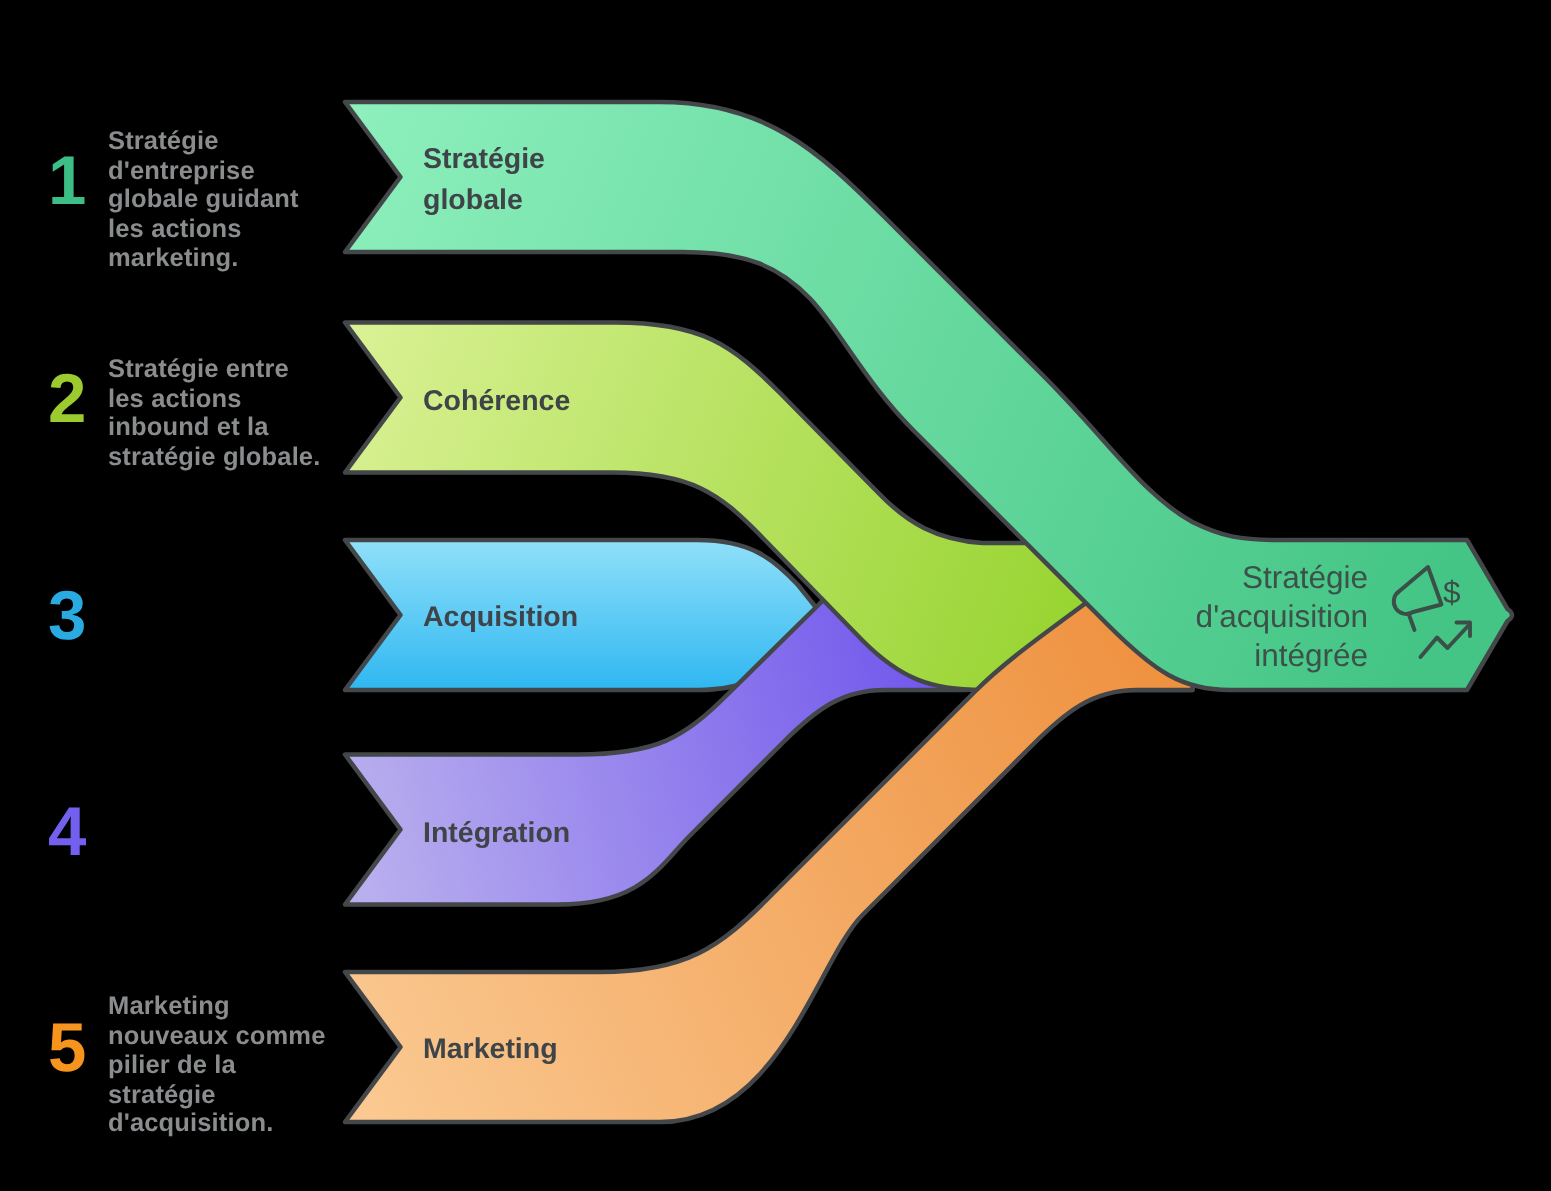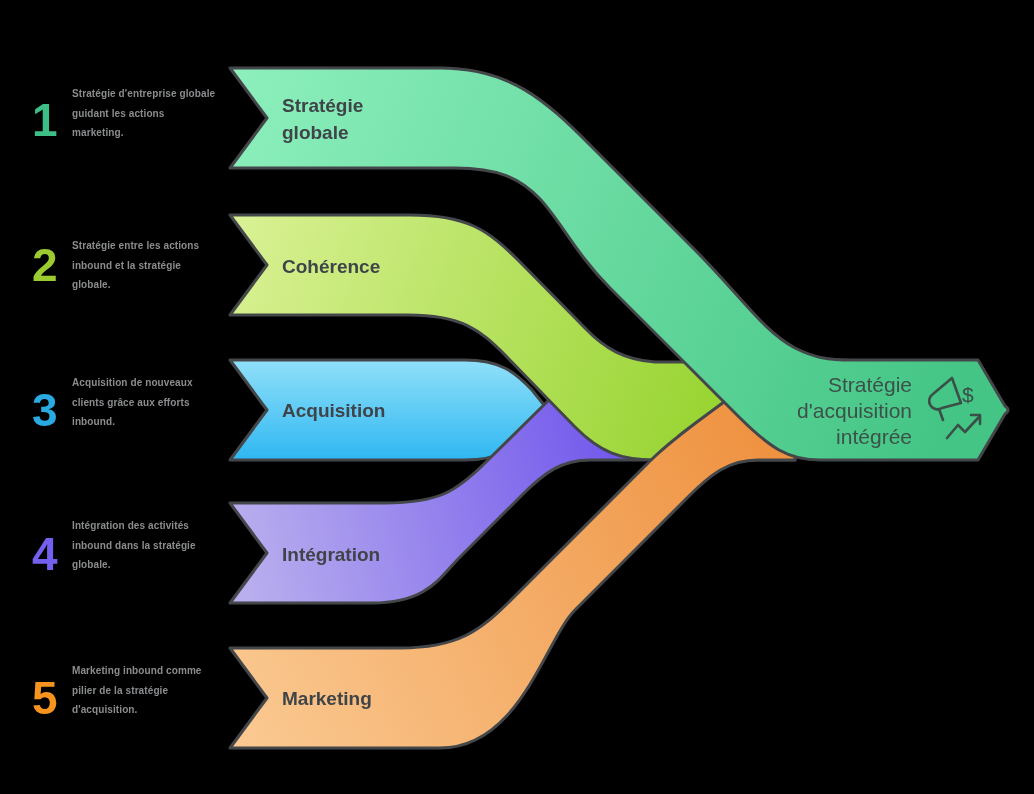--- a/index.html
+++ b/index.html
@@ -9,21 +9,21 @@
   }
   #diagram-svg{position:absolute;left:0;top:0;}
   .band{stroke:#44474A;stroke-width:3;stroke-linejoin:round;}
   .band-label{font-family:"Liberation Sans",sans-serif;font-size:19px;font-weight:700;fill:#3F4448;}
   .result-label{font-family:"Liberation Sans",sans-serif;font-size:21px;font-weight:400;fill:#3C5149;}
   .icon-stroke{fill:none;stroke:#3A4F47;stroke-width:2.6;stroke-linejoin:round;stroke-linecap:round;}
   .icon-dollar{font-family:"Liberation Sans",sans-serif;font-size:21px;font-weight:400;fill:#3A4F47;}
   .step-number{position:absolute;left:32px;width:46px;font-size:46px;font-weight:700;line-height:50px;}
   .num-1{color:#3DBE86;} .num-2{color:#9BCB2F;} .num-3{color:#29ABE2;} .num-4{color:#7460EE;} .num-5{color:#F7941E;}
   .step-desc{
-    position:absolute;left:72px;width:146px;color:#8A8C8E;font-size:10px;
+    position:absolute;left:72px;width:146px;color:#8A8C8E;font-size:17px;
     font-weight:700;line-height:19.5px;letter-spacing:0.1px;
   }
 </style>
 </head>
 <body>
 
 <div id="stage">
 
   <svg id="diagram-svg" width="1034" height="794" viewBox="0 0 1034 794">
     <defs>
@@ -94,21 +94,19 @@
     </g>
   </svg>
 
   <div class="step-number num-1" style="top:95px">1</div>
   <div class="step-desc" style="top:84px">Stratégie d'entreprise globale guidant les actions marketing.</div>
 
   <div class="step-number num-2" style="top:240px">2</div>
   <div class="step-desc" style="top:236px">Stratégie entre les actions inbound et la stratégie globale.</div>
 
   <div class="step-number num-3" style="top:385px">3</div>
-  <div class="step-desc" style="top:373px">Acquisition de nouveaux clients grâce aux efforts inbound.</div>
 
   <div class="step-number num-4" style="top:529px">4</div>
-  <div class="step-desc" style="top:516px">Intégration des activités inbound dans la stratégie globale.</div>
 
   <div class="step-number num-5" style="top:673px">5</div>
-  <div class="step-desc" style="top:661px">Marketing inbound comme pilier de la stratégie d'acquisition.</div>
+  <div class="step-desc" style="top:661px">Marketing nouveaux comme pilier de la stratégie d'acquisition.</div>
 
 </div>
 
 </body></html>

